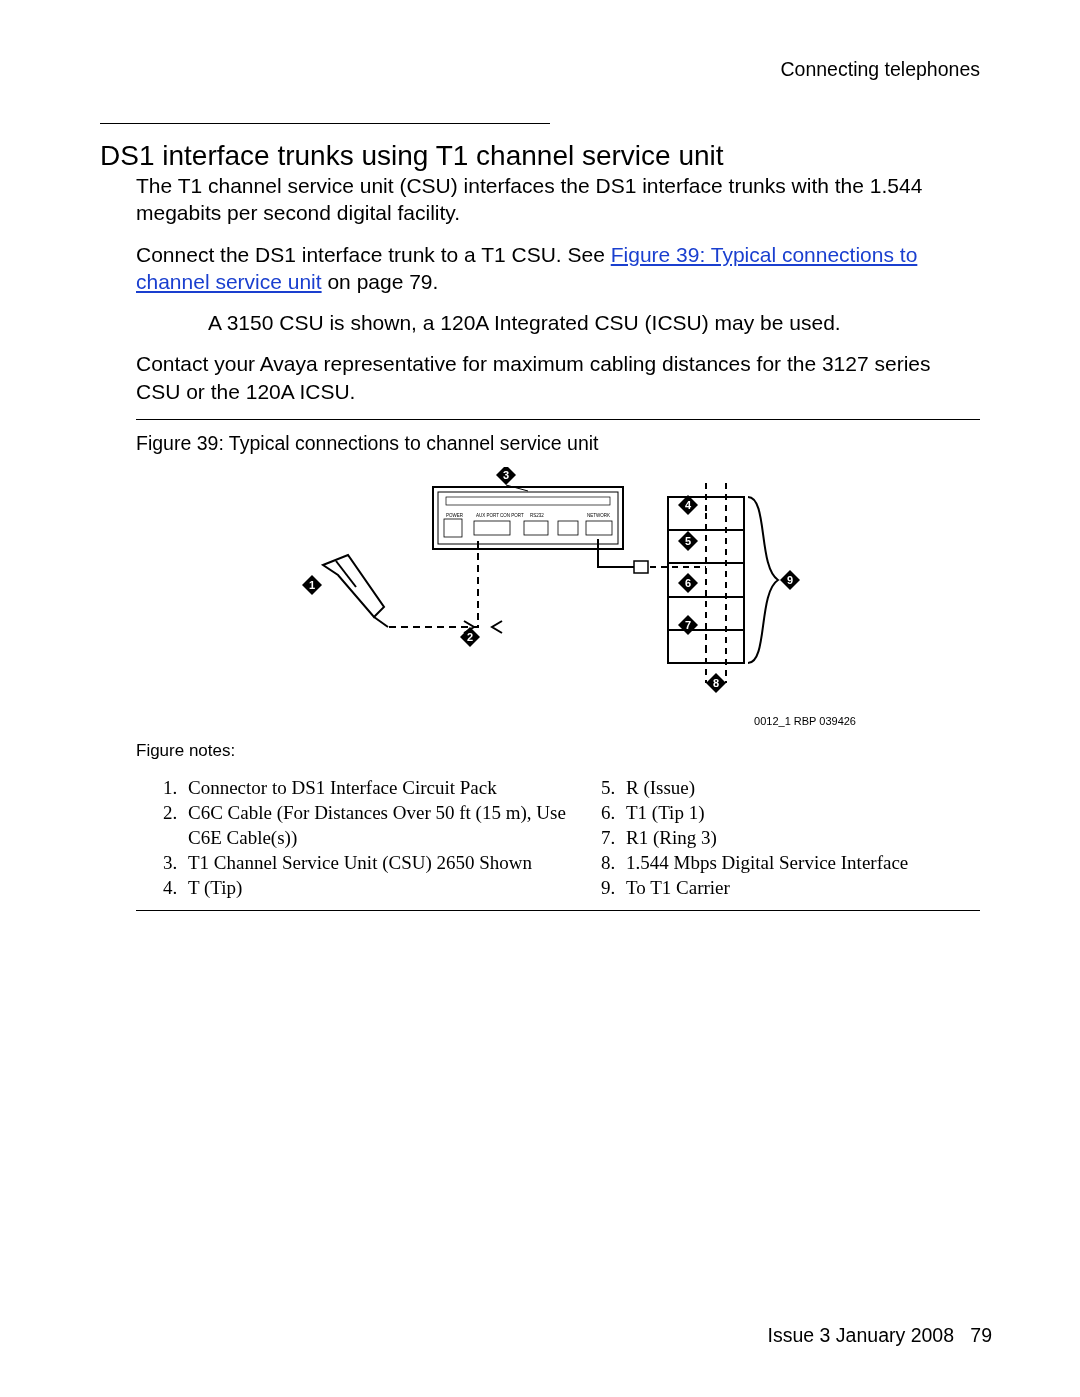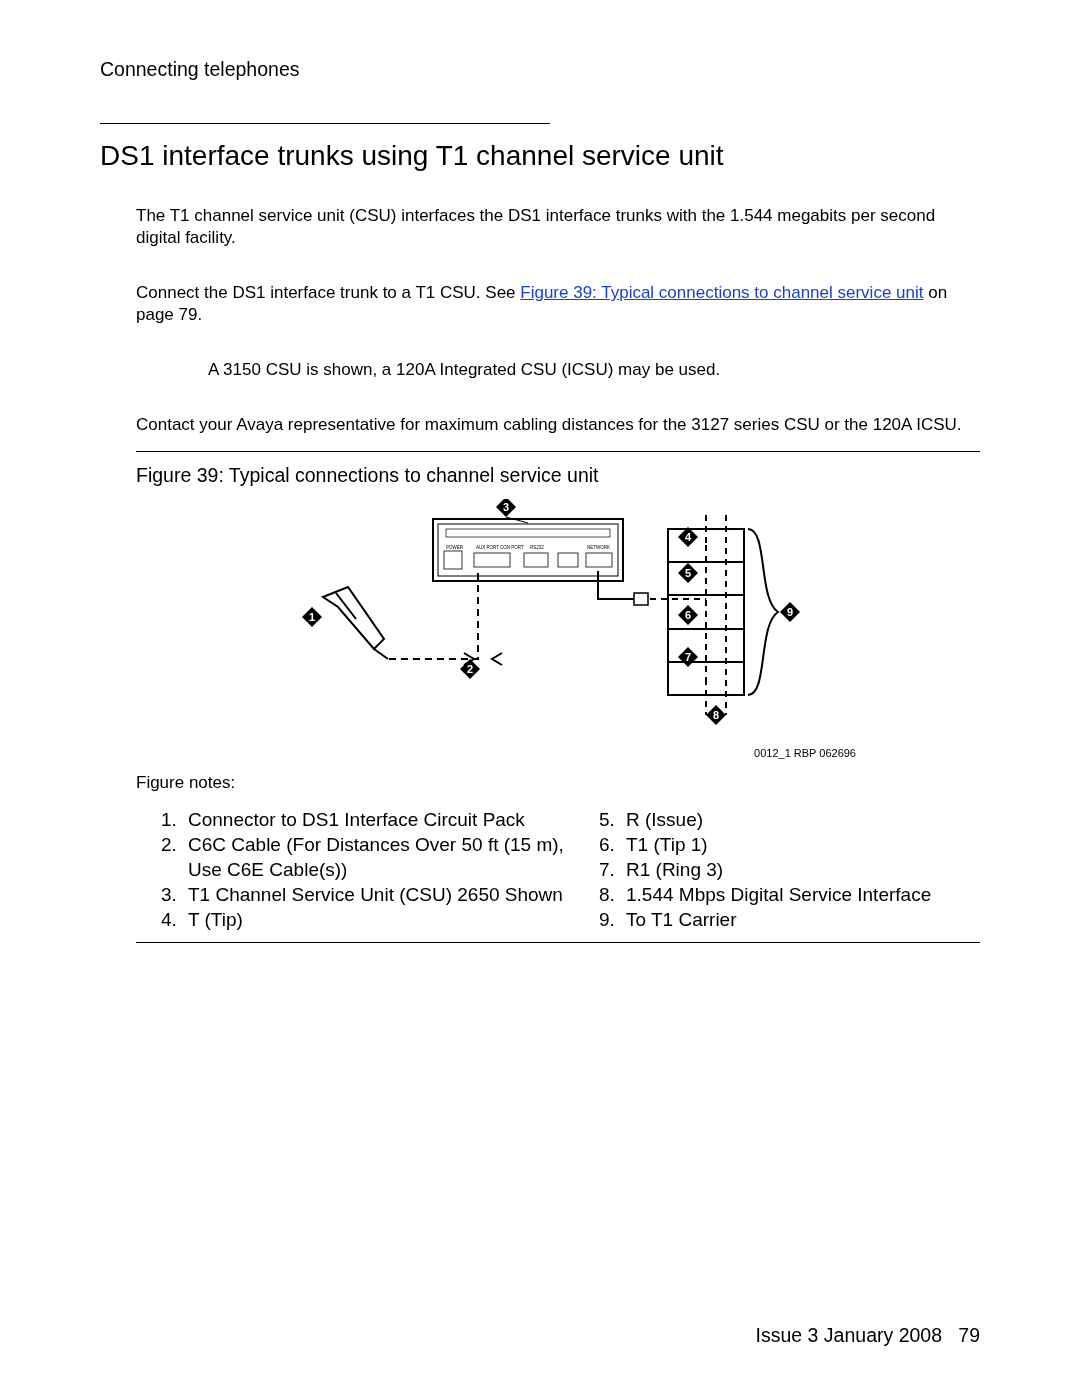--- a/index.html
+++ b/index.html
@@ -8,40 +8,40 @@
     font-family: Arial, Helvetica, sans-serif;
     width: 1080px;
     height: 1397px;
     position: relative;
     color: #000;
   }
   .page {
     padding: 58px 100px 0 100px;
   }
   .header-right {
+    text-align: right;
     font-size: 19.5px;
     margin-bottom: 42px;
   }
   .hr-top {
     border: none;
     border-top: 1.5px solid #000;
     width: 450px;
     margin-left: 0;
     margin-bottom: 16px;
   }
   h1.section-title {
     font-size: 28px;
     font-weight: normal;
   }
   .body-text {
-    font-size: 17px;
+    font-size: 21px;
     line-height: 1.3;
     margin-left: 36px;
     margin-bottom: 14px;
-    margin-top: 33px;
   }
   .body-text.indent2 {
     margin-left: 72px;
   }
   .body-text.indent3 {
     margin-left: 108px;
   }
   a.fig-link {
     color: #1a3fcf;
     text-decoration: underline;
@@ -85,30 +85,31 @@
     gap: 8px;
   }
   .notes-col-left { width: 430px; }
   .notes-col-right { flex: 1; }
   .notes-columns ol {
     list-style-position: outside;
     padding-left: 26px;
   }
   .notes-columns li {
     padding-left: 6px;
+    font-family: Liberation Serif, serif;
   }
   .fig-hr-bottom {
     border: none;
     border-top: 1.5px solid #000;
     margin: 10px 0 0 36px;
   }
   .footer {
     position: absolute;
     bottom: 50px;
-    right: 100px;
+    right: 88px;
     font-size: 19.5px;
     margin-top: 40px;
   }
 </style>
 </head>
 <body>
 
 <div class="page">
 
   <div class="header-right">Connecting telephones</div>
@@ -231,21 +232,21 @@
           <polygon points="0,-10 10,0 0,10 -10,0" fill="#000"></polygon>
           <text x="0" y="4" text-anchor="middle" font-size="11" fill="#fff" font-weight="bold">8</text>
         </g>
 
         <g transform="translate(512,113)">
           <polygon points="0,-10 10,0 0,10 -10,0" fill="#000"></polygon>
           <text x="0" y="4" text-anchor="middle" font-size="11" fill="#fff" font-weight="bold">9</text>
         </g>
       </g>
     </svg>
-    <div class="diagram-id">0012_1 RBP 062696</div>
+    <div class="diagram-id">0012_1 RBP 039426</div>
   </div>
 
   <p class="figure-notes-label">Figure notes:</p>
 
   <div class="notes-columns">
     <div class="notes-col-left">
       <ol start="1">
         <li>Connector to DS1 Interface Circuit Pack</li>
         <li>C6C Cable (For Distances Over 50 ft (15 m), Use C6E Cable(s))</li>
         <li>T1 Channel Service Unit (CSU) 2650 Shown</li>

